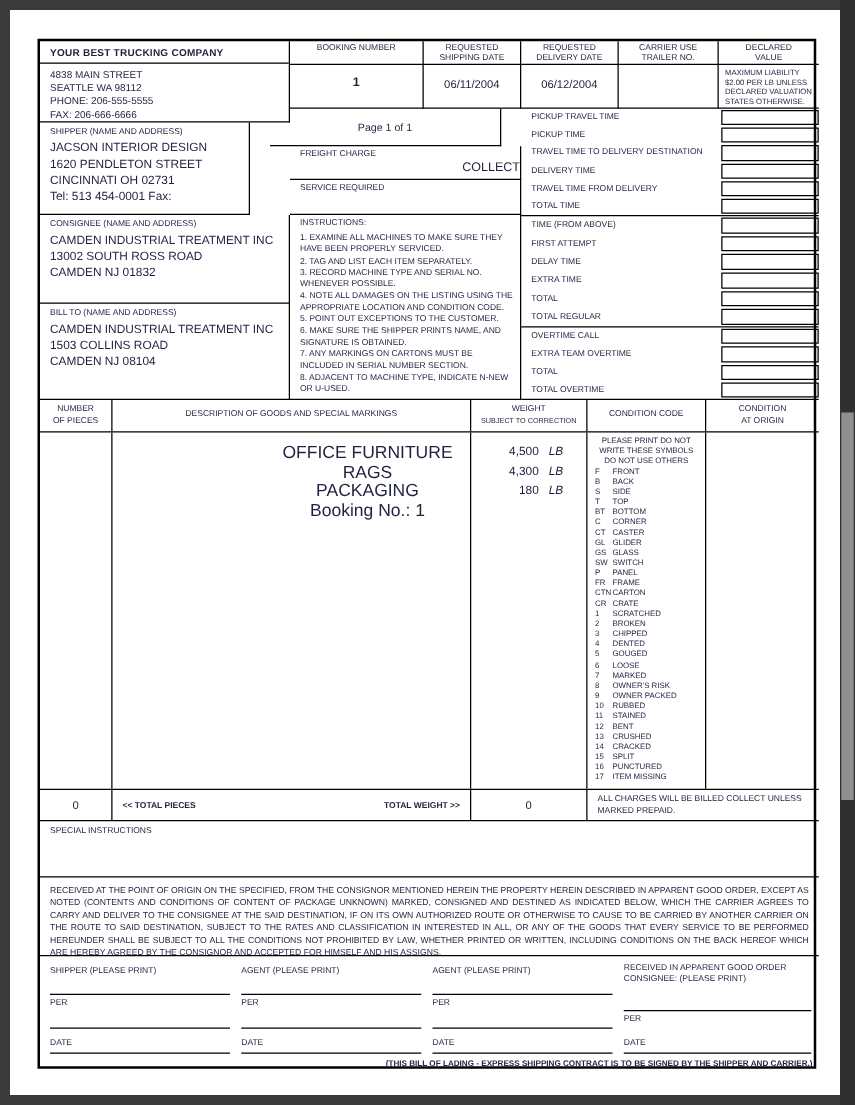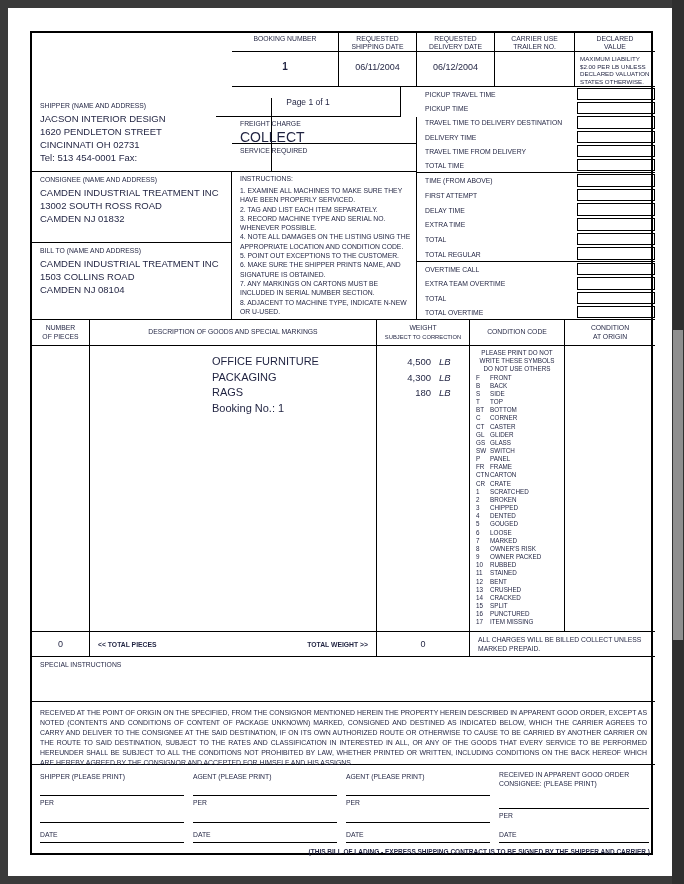--- a/index.html
+++ b/index.html
@@ -20,36 +20,36 @@
   .bb { border-bottom:1px solid #000; }
   .br { border-right:1px solid #000; }
   .pre { white-space:pre-line; }
 
   
   .company-box { left:0; top:0; width:200px; height:65px; }
   .company-name { height:18px; border-bottom:1px solid #000; font-size:8px; font-weight:bold; padding:5px 0 0 8px; letter-spacing:.2px; }
   .company-address { padding:4px 0 0 8px; font-size:8px; line-height:10.5px; }
   .party-label { font-size:6.8px; padding:4px 0 0 8px; }
   .party-content { font-size:9.5px; line-height:13px; padding:3px 0 0 8px; }
-  .shipper-box  { left:0; top:65px;  width:240px; height:74px; }
+  .shipper-box  { left:0; top:65px;  width:168px; height:74px; }
   .consignee-box{ left:0; top:139px; width:200px; height:71px; }
   .billto-box   { left:0; top:210px; width:200px; height:77px; }
 
   
   .hcell { top:0; height:19px; font-size:6.8px; line-height:8.3px; text-align:center; padding-top:1.5px; }
   .vcell { top:19px; height:35px; }
   .booking-val { font-size:10px; font-weight:bold; text-align:center; padding-top:9px; }
   .date-val { font-size:9px; text-align:center; padding-top:10px; }
   .declared-note { font-size:6.2px; line-height:7.6px; padding:3px 2px 0 5px; }
 
   .page-box { left:184px; top:54px; width:185px; height:30px; font-size:8.5px; text-align:center; padding-top:10px; }
   .freight-box { left:200px; top:84px; width:185px; height:27px; }
   .service-box { left:200px; top:111px; width:185px; height:28px; }
   .small-label { font-size:6.8px; padding:3px 0 0 8px; }
-  .freight-val { font-size:14px; padding:2px 0 0 8px; }
+  .freight-val { font-size:10px; padding:2px 0 0 8px;text-align:right; }
   .instructions-box { left:200px; top:139px; width:185px; height:148px; }
   .instr-items { padding:4px 3px 0 8px; font-size:6.8px; line-height:9.3px; }
 
   
   .tsec { left:385px; width:238px; display:flex; flex-direction:column; }
   .tsec1 { top:54px; height:86px; }
   .tsec2 { top:140px; height:89px; }
   .tsec3 { top:229px; height:58px; }
   .trow { flex:1; position:relative; }
   .trow-label { position:absolute; left:8px; top:50%; transform:translateY(-50%); font-size:6.8px; }
@@ -58,21 +58,21 @@
   
   .thead { left:0; top:287px; width:623px; height:26px; display:flex; }
   .th { display:flex; flex-direction:column; justify-content:center; align-items:center; font-size:6.8px; line-height:8.5px; text-align:center; }
   .th .sub { font-size:5.8px; }
   .tbody { left:0; top:313px; width:623px; height:286px; display:flex; }
   .col-pieces { width:58px; }
   .col-desc { width:287px; }
   .col-weight { width:93px; }
   .col-code { width:95px; }
   .col-origin { width:90px; }
-  .desc-lines { padding:8px 0 0 122px; font-size:11px; line-height:15.5px; }
+  .desc-lines { padding:8px 0 0 122px; font-size:14px; line-height:15.5px;text-align:center; }
   .weight-lines { padding:8px 14px 0 0; }
   .wrow { display:flex; font-size:9.5px; line-height:15.5px; }
   .wval { flex:1; text-align:right; }
   .wunit { width:24px; padding-left:8px;font-style:italic; }
   .cond-note { font-size:6.3px; line-height:8.2px; text-align:center; padding-top:3px; }
   .code-row { display:flex; font-size:6.3px; line-height:8.15px; }
   .code { width:20px; padding-left:6px; }
 
   .totals { left:0; top:599px; width:623px; height:25px; display:flex; }
   .tot-center { display:flex; align-items:center; justify-content:center; font-size:9px; }
@@ -98,20 +98,30 @@
   .sig-per4 { position:absolute; top:47px; left:0; font-size:6.8px; }
   .sig-date { position:absolute; top:66px; left:0; font-size:6.8px; }
   .sig-footer { position:absolute; right:5px; top:83px; font-size:6.5px; font-weight:bold; }
 </style>
 </head>
 <body>
 
 <div class="paper">
   <div class="form">
 
+    <div class="abs company-box br bb">
+      <div class="company-name">YOUR BEST TRUCKING COMPANY</div>
+      <div class="company-address">
+
+      <div>4838 MAIN STREET</div>
+          <div>SEATTLE   WA   98112</div>
+          <div>PHONE: 206-555-5555</div>
+          <div>FAX: 206-666-6666</div>
+        </div>
+    </div>
 
     <div class="abs shipper-box br bb">
       <div class="party-label">SHIPPER (NAME AND ADDRESS)</div>
       <div class="party-content">
 
       <div>JACSON INTERIOR DESIGN</div>
           <div>1620 PENDLETON STREET</div>
           <div>CINCINNATI   OH   02731</div>
           <div>Tel: 513 454-0001   Fax:</div>
         </div>
@@ -281,22 +291,22 @@
       <div class="th col-code br">CONDITION CODE</div>
       <div class="th col-origin pre">CONDITION
 AT ORIGIN</div>
     </div>
 
     <div class="abs tbody bb">
       <div class="col-pieces br"></div>
       <div class="col-desc br desc-lines">
 
       <div>OFFICE FURNITURE</div>
+          <div>RAGS</div>
           <div>PACKAGING</div>
-          <div>RAGS</div>
           <div>Booking No.: 1</div>
         </div>
       <div class="col-weight br weight-lines">
 
           <div class="wrow">
             <span class="wval">4,500</span>
             <span class="wunit">LB</span>
           </div>
 
           <div class="wrow">

